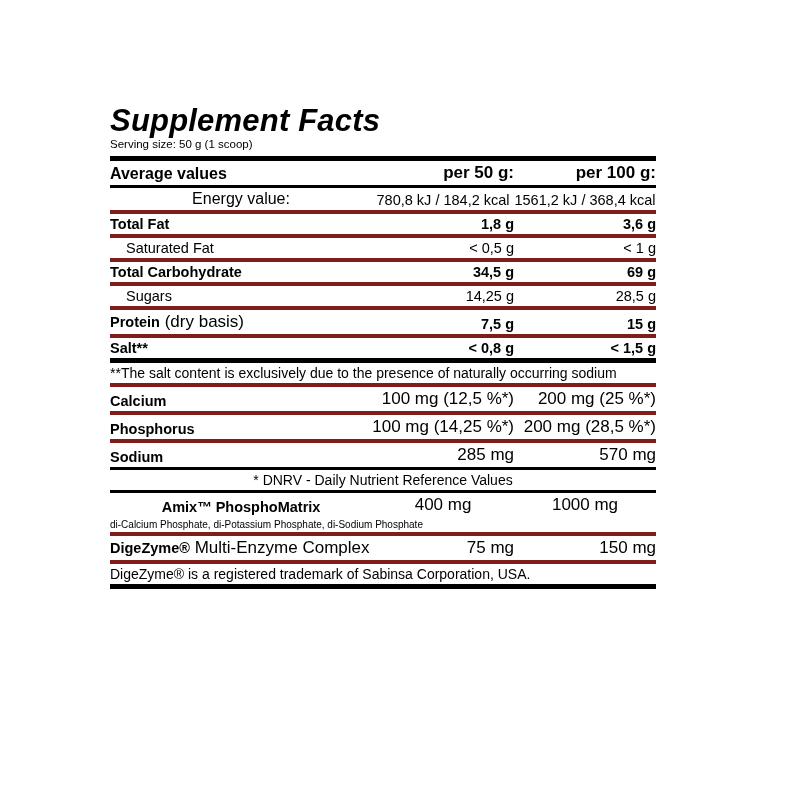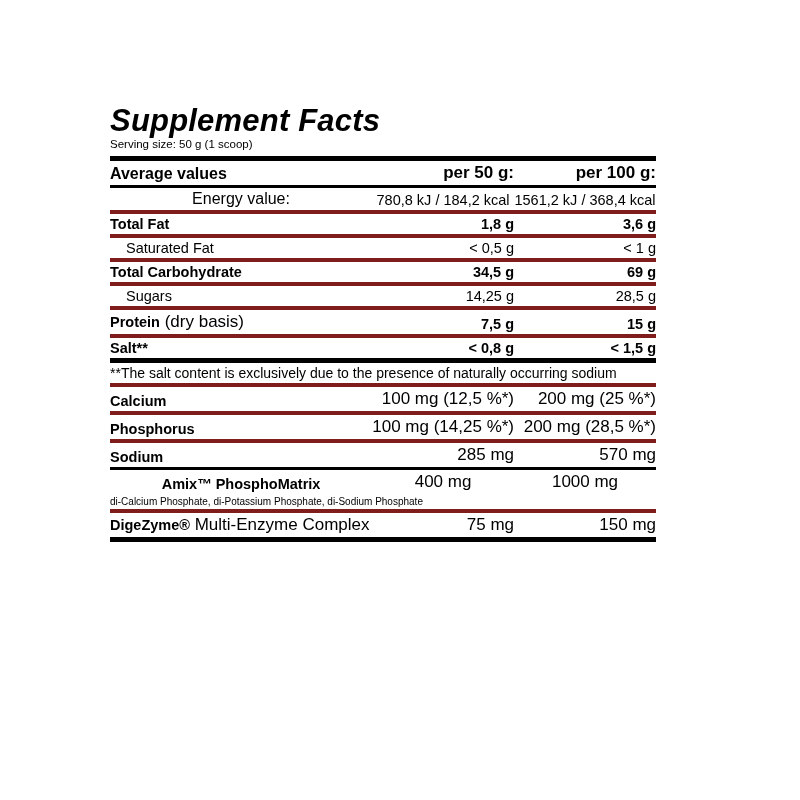--- a/index.html
+++ b/index.html
@@ -144,37 +144,43 @@
         <td class="col-a sm">100 mg (14,25 %*)</td>
         <td class="col-b sm">200 mg (28,5 %*)</td>
       </tr>
 
       <tr class="r">
         <td class="med bold">Sodium</td>
         <td class="col-a sm">285 mg</td>
         <td class="col-b sm">570 mg</td>
       </tr>
 
+      <tr class="r-mid note">
+        <td colspan="3">*  DNRV - Daily Nutrient Reference Values</td>
+      </tr>
 
       <tr class="r-mid pad-row">
         <td class="med bold">Amix™ PhosphoMatrix</td>
         <td class="col-a sm">400 mg</td>
         <td class="col-b sm">1000 mg</td>
       </tr>
 
       <tr class="r-none ing">
         <td colspan="3">di-Calcium Phosphate, di-Potassium Phosphate, di-Sodium Phosphate</td>
       </tr>
 
       <tr class="r">
         <td class="med"><span class="bold">DigeZyme®</span><span class="sm"> Multi-Enzyme Complex</span></td>
         <td class="col-a sm">75 mg</td>
         <td class="col-b sm">150 mg</td>
       </tr>
 
+      <tr class="r note">
+        <td colspan="3" class="xs">DigeZyme® is a registered trademark of Sabinsa Corporation, USA.</td>
+      </tr>
 
       <tr class="r-heavy">
         <td colspan="3" style="padding:0;line-height:0;font-size:0;">&nbsp;</td>
       </tr>
     </tbody>
   </table>
 
 </div>
 
 </body></html>

